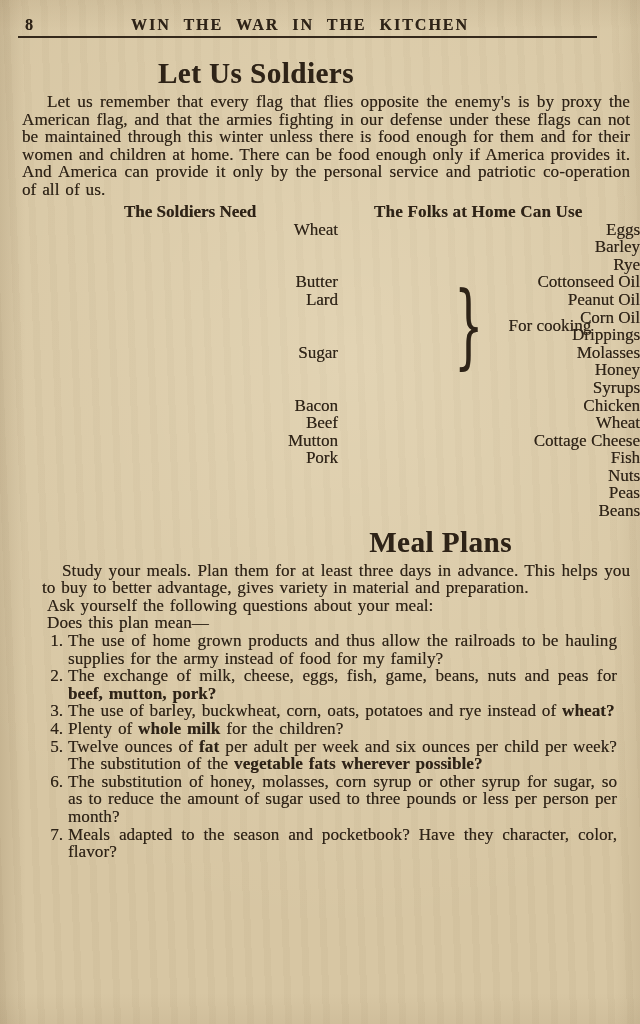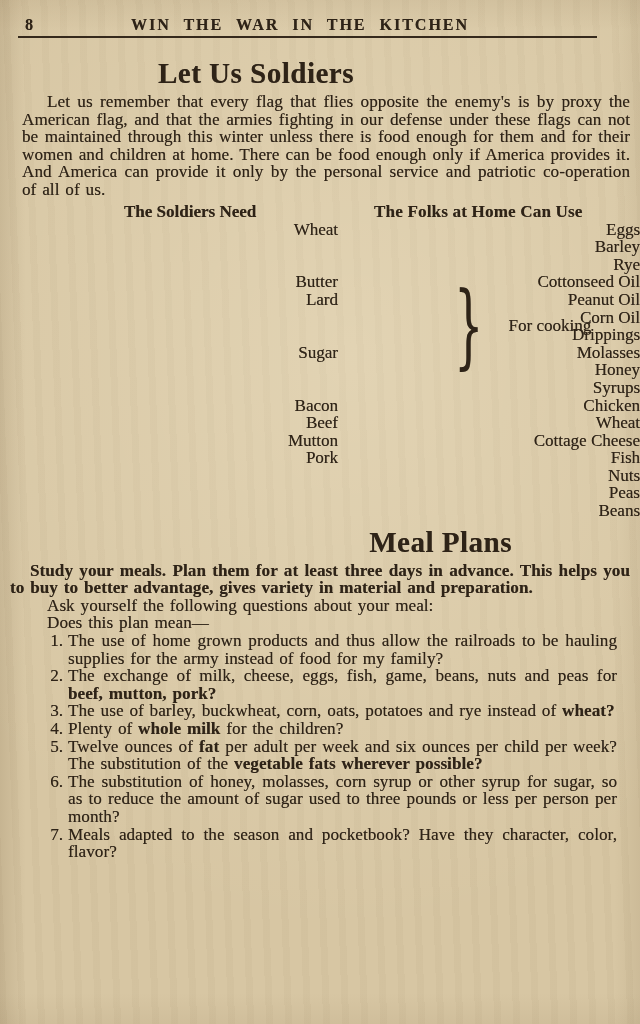--- a/index.html
+++ b/index.html
@@ -25,21 +25,21 @@
            font-weight:bold;font-size:16px;letter-spacing:2px;word-spacing:7px;white-space:nowrap;}
   .rule{position:absolute;left:18px;top:36px;width:579px;height:2px;background:#35291c;}
   
   .sec-title{width:512px;margin:13px 0 0 0;text-align:center;
              font-size:29px;line-height:32px;font-weight:bold;letter-spacing:.5px;}
   .sec-title.mp{margin-top:6px;text-align:right;}
   
   .para{margin:4px 10px 0 22px;font-size:17px;line-height:17.6px;
         text-align:justify;word-spacing:1.5px;letter-spacing:.1px;}
   .para.first-line-indent{text-indent:25px;}
-  .para.mp-intro{margin-left:10px;text-indent:20px;font-weight:bold;}
+  .para.mp-intro{margin-left:42px;text-indent:20px;}
   .para.lead{margin:0 10px 0 47px;text-align:left;text-indent:0;}
   
   .food-table{position:relative;margin:4px 0 0 0;font-size:17px;}
   .t-head{display:flex;height:18px;line-height:18px;font-weight:bold;padding-left:36px;}
   .th-left{width:338px;padding-left:88px;box-sizing:border-box;white-space:nowrap;}
   .th-right{flex:1;white-space:nowrap;letter-spacing:.2px;}
   .t-row{display:flex;height:17.6px;line-height:17.6px;text-align:right;}
   .t-left{width:338px;padding-left:123px;box-sizing:border-box;white-space:nowrap;}
   .t-right{flex:1;padding-left:9px;white-space:nowrap;}
   .brace-wrap{position:absolute;left:454px;top:88px;height:71px;display:flex;align-items:center;}

